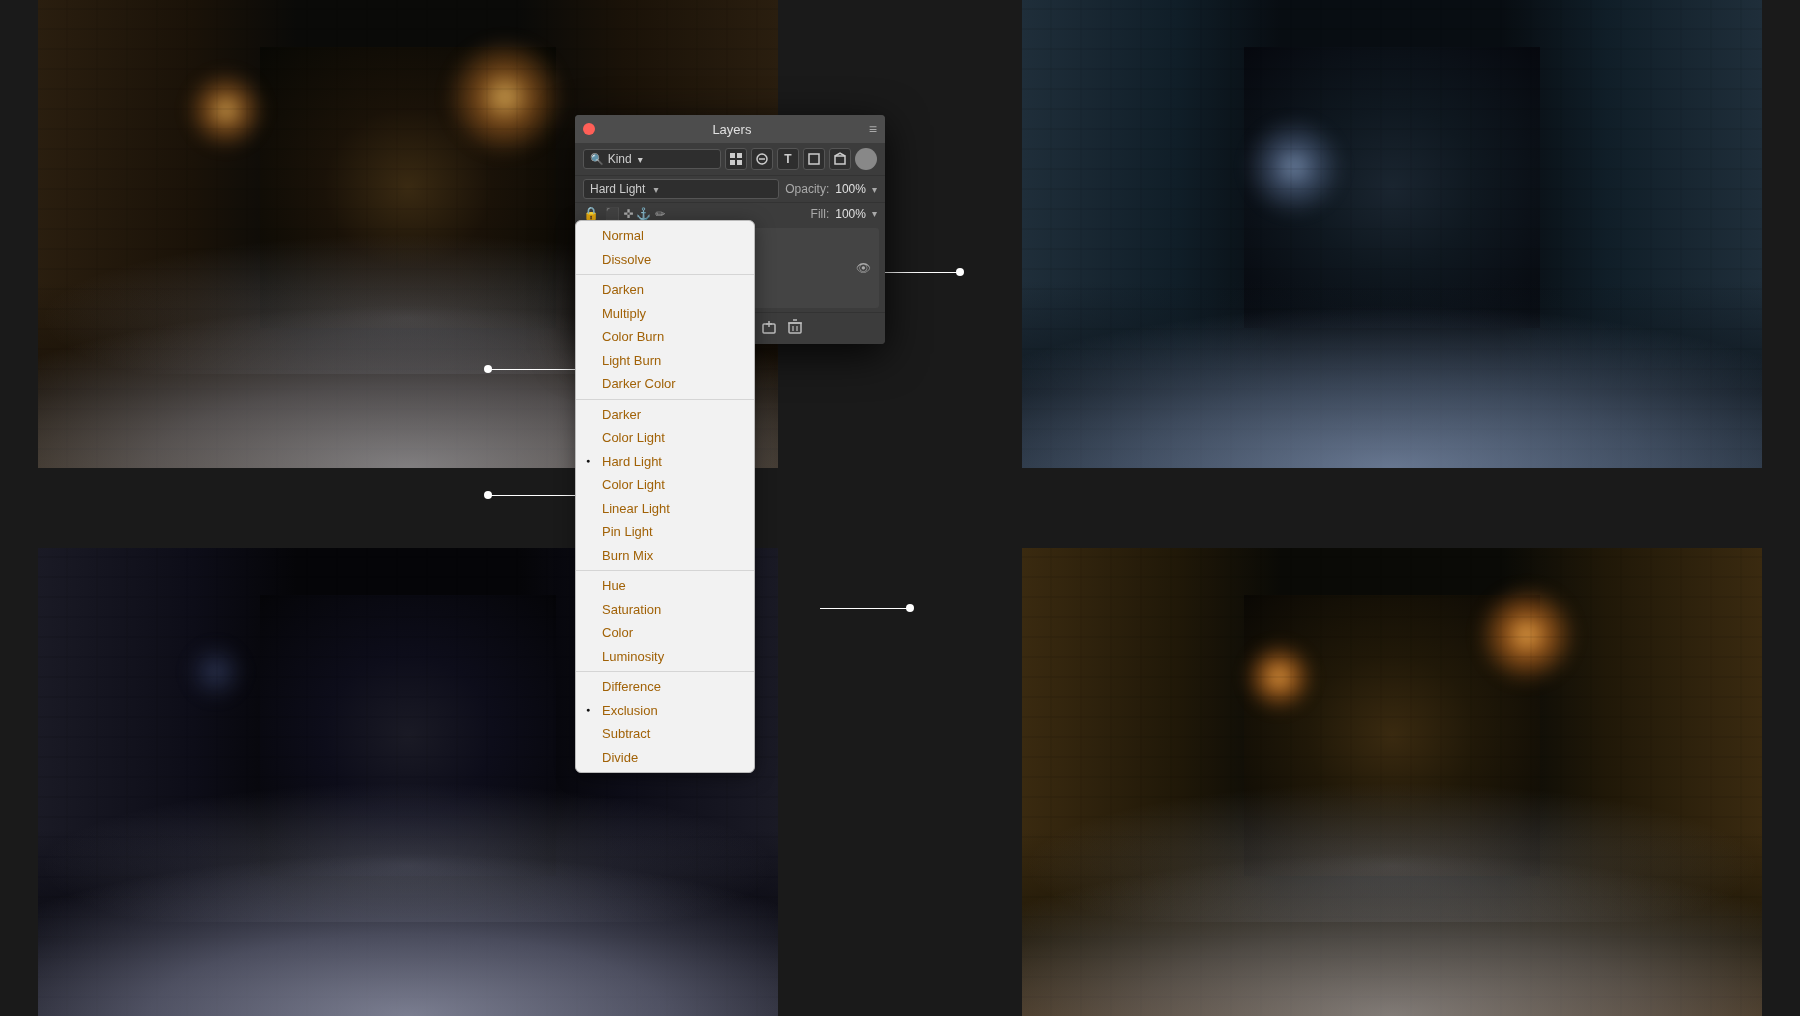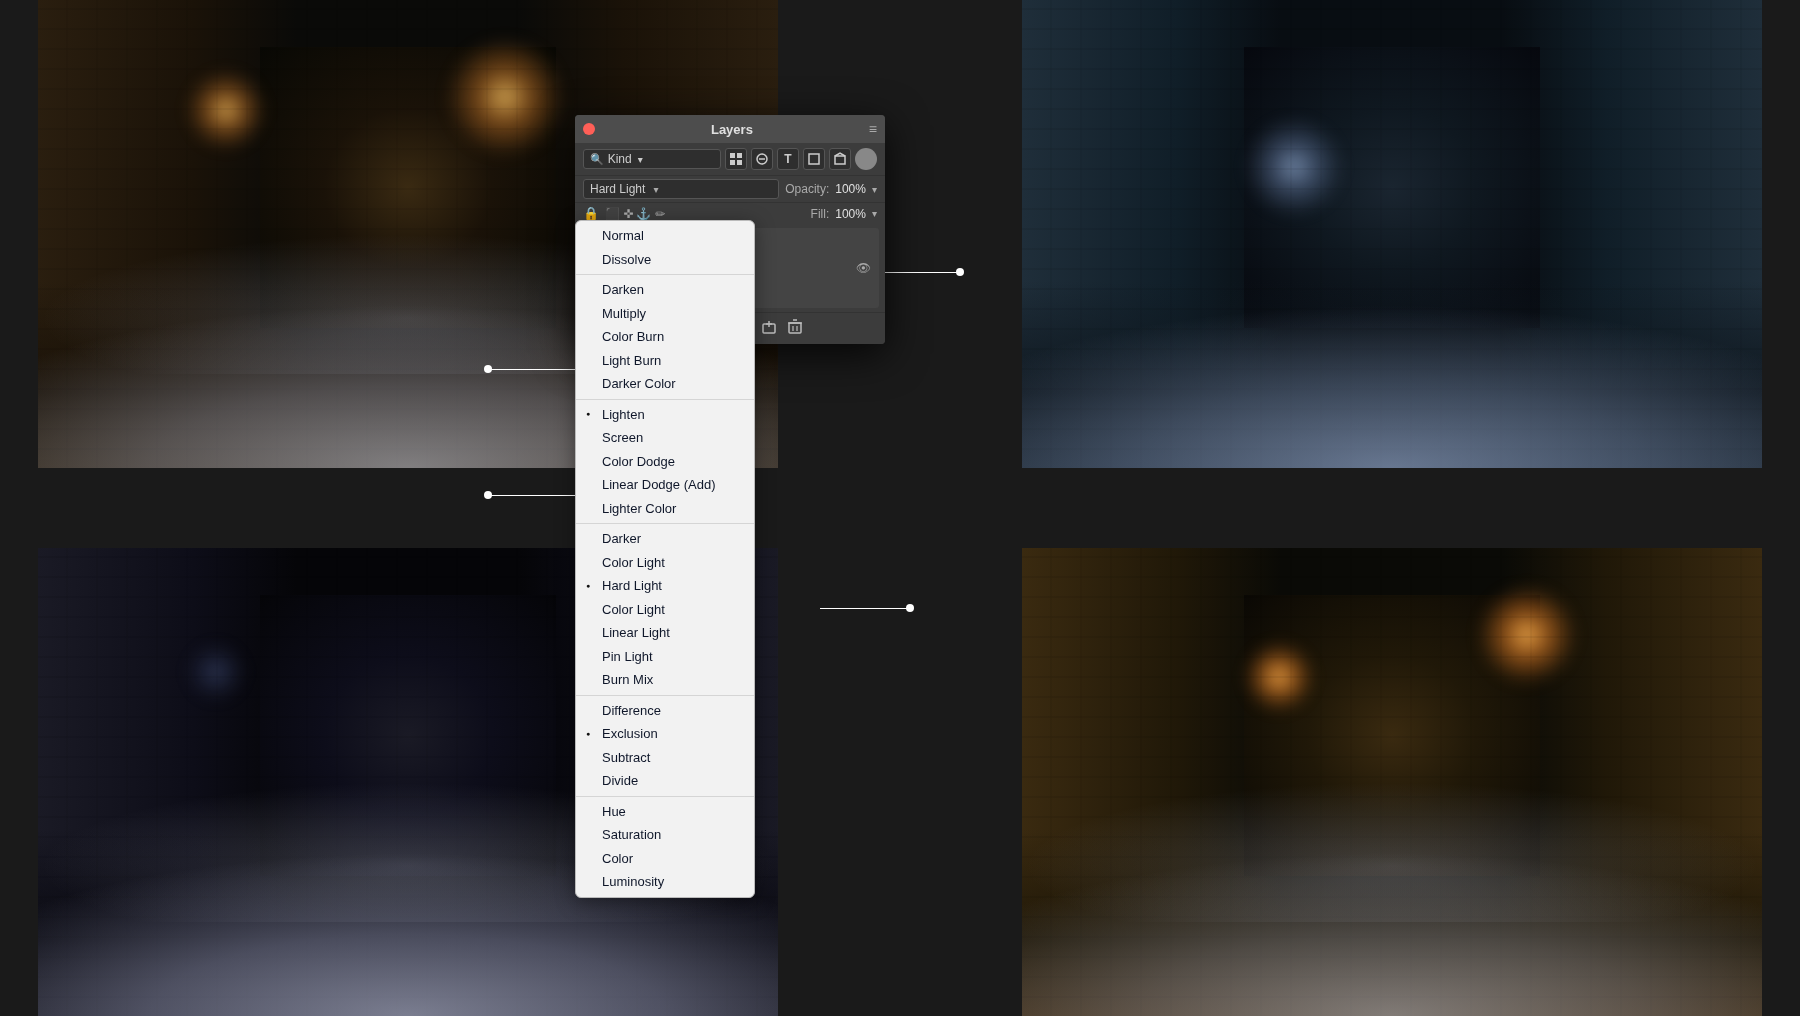--- a/index.html
+++ b/index.html
@@ -22,21 +22,21 @@
       align-items: center;
       justify-content: center;
       cursor: pointer;
       font-size: 8px;
       color: transparent;
     }
 
     .panel-title {
       color: #e0e0e0;
       font-size: 13px;
-      font-weight: 700;
+      font-weight: 400;
       flex: 1;
       text-align: center;
     }
 
     .panel-menu-btn {
       color: #aaa;
       font-size: 14px;
       cursor: pointer;
       line-height: 1;
     }
@@ -144,21 +144,21 @@
     }
 
     .bm-section:last-child {
       border-bottom: none;
     }
 
     .bm-item {
       position: relative;
       padding: 2px 12px 2px 26px;
       font-size: 13px;
-      color: #0f172a;
+      color: #a16207;
       cursor: pointer;
       line-height: 1.5;
     }
 
     .bm-item.active::before {
       content: '●';
       position: absolute;
       left: 10px;
       top: 50%;
       transform: translateY(-50%);
@@ -592,45 +592,38 @@
   </div>
 
   <div class="bm-section">
     <div class="bm-item">Darken</div>
     <div class="bm-item">Multiply</div>
     <div class="bm-item">Color Burn</div>
     <div class="bm-item">Light Burn</div>
     <div class="bm-item">Darker Color</div>
   </div>
 
-  <div class="bm-section">
-    <div class="bm-item active">Lighten</div>
-    <div class="bm-item">Screen</div>
-    <div class="bm-item">Color Dodge</div>
-    <div class="bm-item">Linear Dodge (Add)</div>
-    <div class="bm-item">Lighter Color</div>
-  </div>
 
   <div class="bm-section">
     <div class="bm-item">Darker</div>
     <div class="bm-item">Color Light</div>
     <div class="bm-item active">Hard Light</div>
     <div class="bm-item">Color Light</div>
     <div class="bm-item">Linear Light</div>
     <div class="bm-item">Pin Light</div>
     <div class="bm-item">Burn Mix</div>
   </div>
 
   <div class="bm-section">
+    <div class="bm-item">Hue</div>
+    <div class="bm-item">Saturation</div>
+    <div class="bm-item">Color</div>
+    <div class="bm-item">Luminosity</div>
+  </div>
+
+  <div class="bm-section">
     <div class="bm-item">Difference</div>
     <div class="bm-item active">Exclusion</div>
     <div class="bm-item">Subtract</div>
     <div class="bm-item">Divide</div>
   </div>
 
-  <div class="bm-section">
-    <div class="bm-item">Hue</div>
-    <div class="bm-item">Saturation</div>
-    <div class="bm-item">Color</div>
-    <div class="bm-item">Luminosity</div>
-  </div>
-
 </div>
 
 </body></html>

